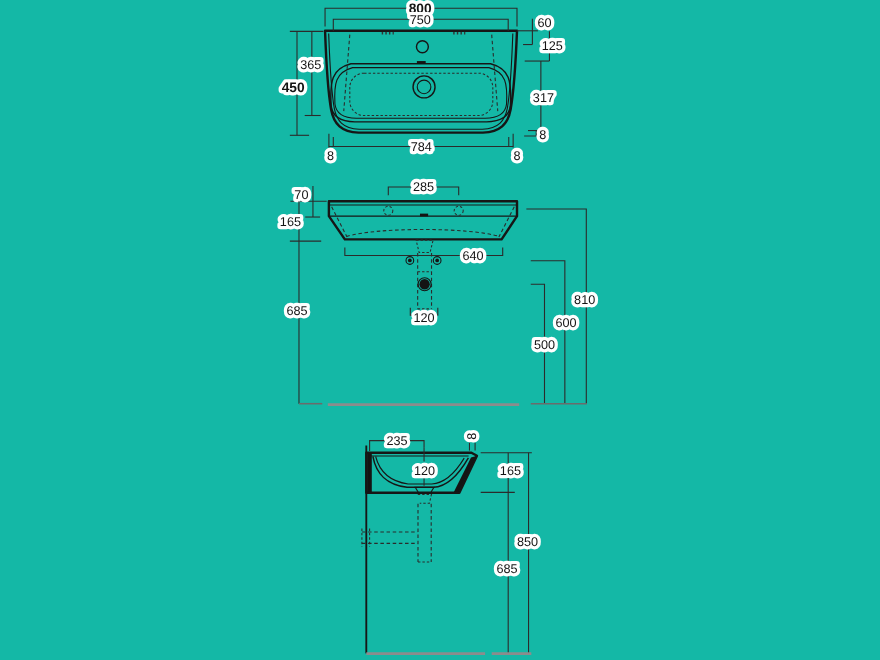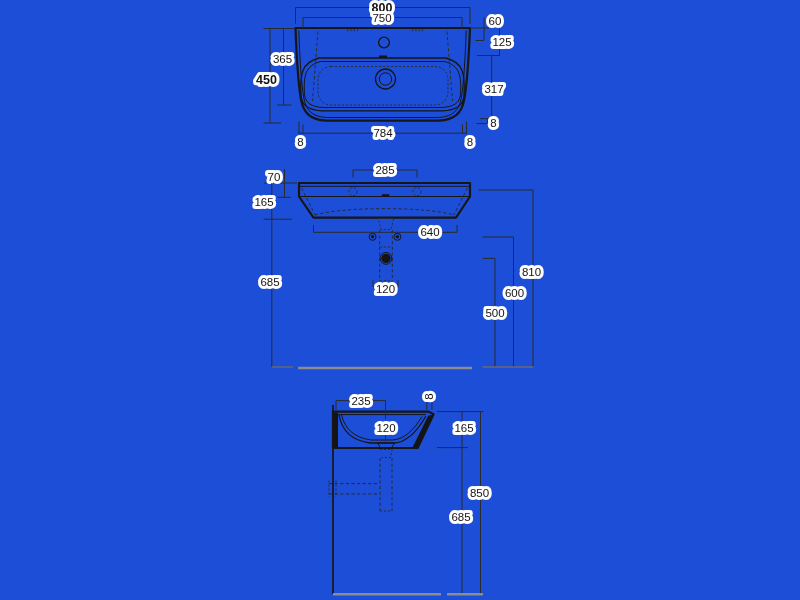--- a/index.html
+++ b/index.html
@@ -1,16 +1,16 @@
 <!DOCTYPE html>
 <html><head>
 <meta charset="utf-8">
 <style>
   html,body{margin:0;padding:0;background:#ffffff;}
-  .canvas{width:800px;height:600px;background:#1d4ed8;position:relative;overflow:hidden;}
+  .canvas{width:800px;height:600px;background:#14b8a6;position:relative;overflow:hidden;}
   svg{display:block;}
   svg text{
     font-family:"Liberation Sans","DejaVu Sans",sans-serif;
     font-size:11.5px;
     fill:#141414;
     text-anchor:middle;
     paint-order:stroke fill;
     stroke:#ffffff;
     stroke-width:6px;
     stroke-linejoin:round;

